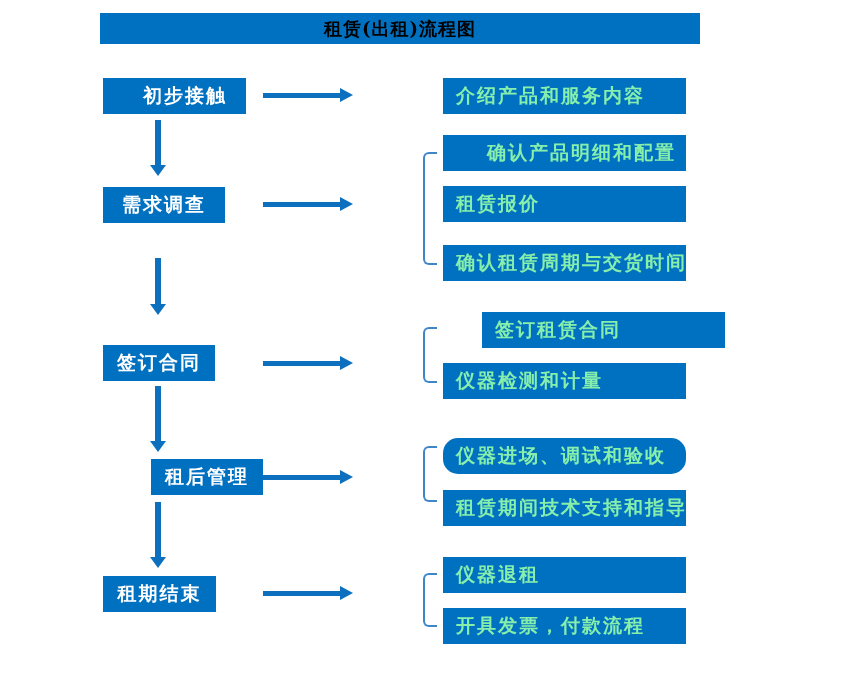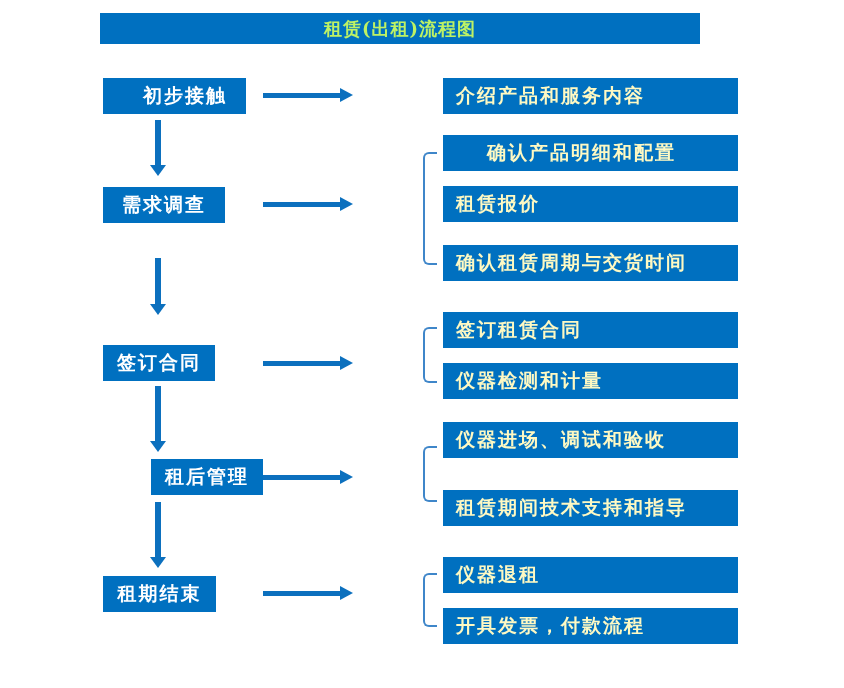--- a/index.html
+++ b/index.html
@@ -10,41 +10,41 @@
     background: #ffffff;
     font-family: "DejaVu Serif", serif;
     font-weight: bold;
     overflow: hidden;
   }
   .banner {
     position: absolute;
     left: 100px; top: 13px;
     width: 600px; height: 31px;
     background: #0070C0;
-    color: #bef264;
+    color: #000000;
     display: flex; align-items: center; justify-content: center;
     font-size: 18px;
     letter-spacing: 1px;
   }
   .lbox {
     position: absolute;
     left: 103px;
     height: 36px;
     background: #0070C0;
     color: #ffffff;
     display: flex; align-items: center; justify-content: center;
     font-size: 19px;
     letter-spacing: 2px;
   }
   .rbox {
     position: absolute;
     left: 443px;
-    width: 295px; height: 36px;
+    width: 243px; height: 36px;
     background: #0070C0;
-    color: #fef9c3;
+    color: #86efac;
     display: flex; align-items: center;
     box-sizing: border-box;
     padding-left: 13px;
     font-size: 19px;
     letter-spacing: 2px;
     white-space: nowrap;
   }
   .harrow { position: absolute; left: 263px; width: 90px; height: 14px; }
   .harrow .shaft {
     position: absolute; left: 0; top: 5px;
@@ -129,41 +129,41 @@
   </div>
 
   <div class="lbox" style="top:345px; width:112px;">
     <span>签订合同</span>
   </div>
   <div class="harrow" style="top:356px;">
     <div class="shaft"></div>
     <div class="head"></div>
   </div>
   <div class="bracket" style="top:327px; height:56px;"></div>
-  <div class="rbox" style="top:312px;">
+  <div class="rbox" style="top:312px;margin-left:39px;">
     <span>签订租赁合同</span>
   </div>
   <div class="rbox" style="top:363px;">
     <span>仪器检测和计量</span>
   </div>
 
   <div class="varrow" style="top:386px; height:66px;">
     <div class="shaft"></div>
     <div class="head"></div>
   </div>
 
   <div class="lbox" style="top:459px; width:112px;margin-left:48px;">
     <span>租后管理</span>
   </div>
   <div class="harrow" style="top:470px;">
     <div class="shaft"></div>
     <div class="head"></div>
   </div>
   <div class="bracket" style="top:446px; height:56px;"></div>
-  <div class="rbox" style="top:422px;">
+  <div class="rbox" style="top:438px;border-radius:15px;">
     <span>仪器进场、调试和验收</span>
   </div>
   <div class="rbox" style="top:490px;">
     <span>租赁期间技术支持和指导</span>
   </div>
 
   <div class="varrow" style="top:502px; height:66px;">
     <div class="shaft"></div>
     <div class="head"></div>
   </div>

